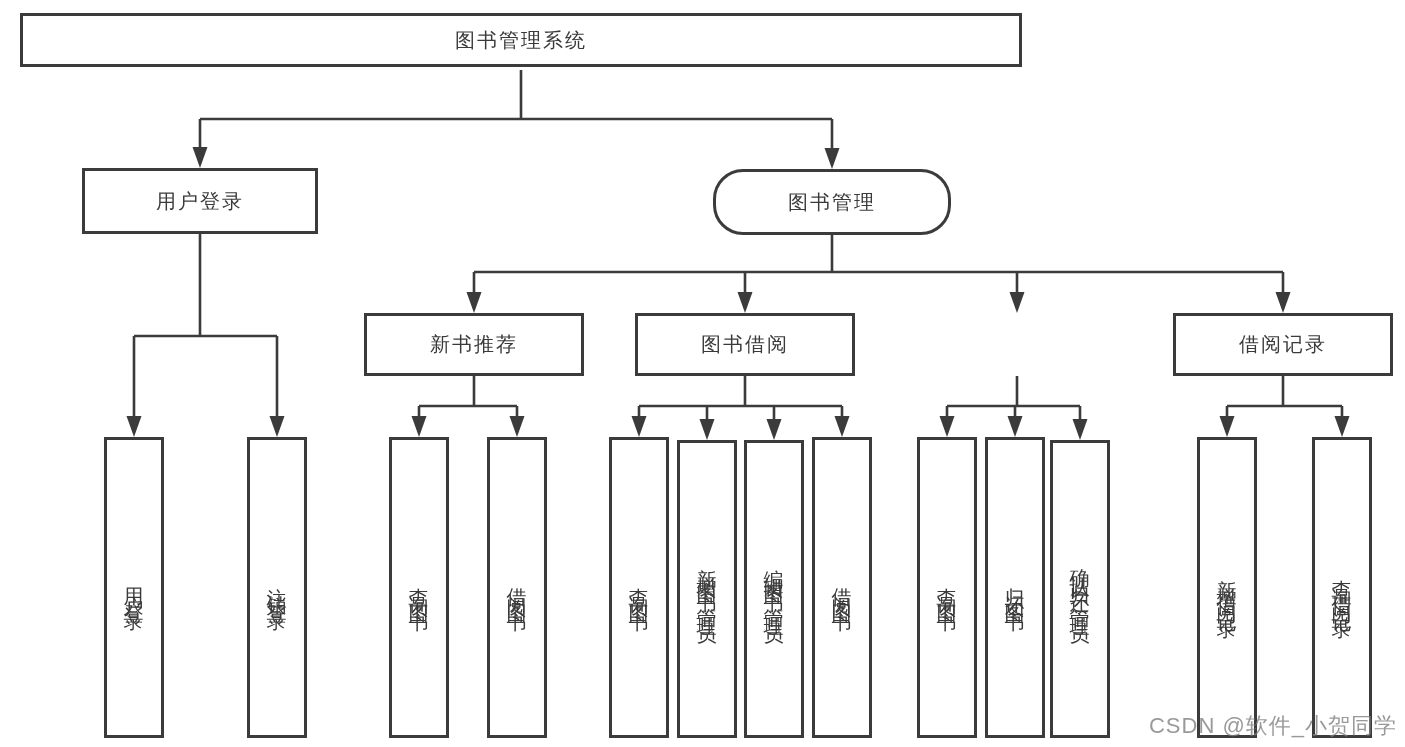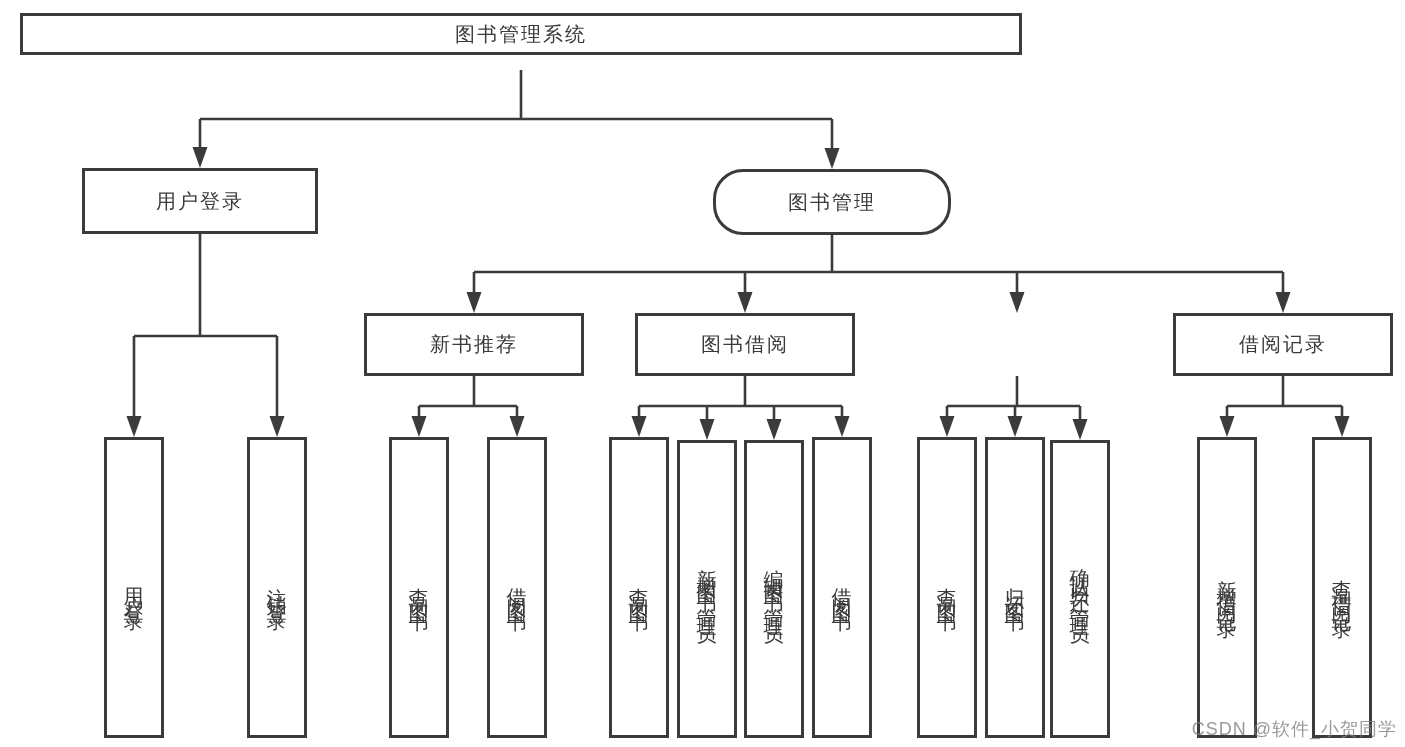--- a/index.html
+++ b/index.html
@@ -38,21 +38,21 @@
   }
   .vbox .lbl {
     writing-mode: vertical-rl;
     text-orientation: mixed;
     font-size: 20px;
     letter-spacing: 8px;
     line-height: 1;
     white-space: normal;
   }
   
-  .n-root  { left: 20px;  top: 13px;  width: 1002px; height: 42px; }
+  .n-root  { left: 20px;  top: 13px;  width: 1002px; height: 54px; }
   
   .n-l2-0  { left: 82px;  top: 168px; width: 236px; height: 66px; }
   .n-l2-1  { left: 713px; top: 169px; width: 238px; height: 66px; border-radius: 30px; }
   
   .n-l3    { top: 313px; width: 220px; height: 63px; justify-content: center; }
   .n-l3-0  { left: 364px; }
   .n-l3-1  { left: 635px; }
   .n-l3-2  { left: 907px; }
   .n-l3-3  { left: 1173px; }
   
@@ -67,21 +67,21 @@
   .lf-c3 { left: 812px; }
   .lf-d0 { left: 917px; }
   .lf-d1 { left: 985px; }
   .lf-d2 { left: 1050px; top: 440px; height: 298px; }
   .lf-e0 { left: 1197px; }
   .lf-e1 { left: 1312px; }
   #watermark {
     position: absolute;
     right: 8px;
     bottom: 6px;
-    font-size: 18px;
+    font-size: 22px;
     letter-spacing: 1px;
     color: rgba(128,128,128,0.8);
     white-space: nowrap;
   }
 </style>
 </head>
 <body>
 
 <div id="stage">
 

